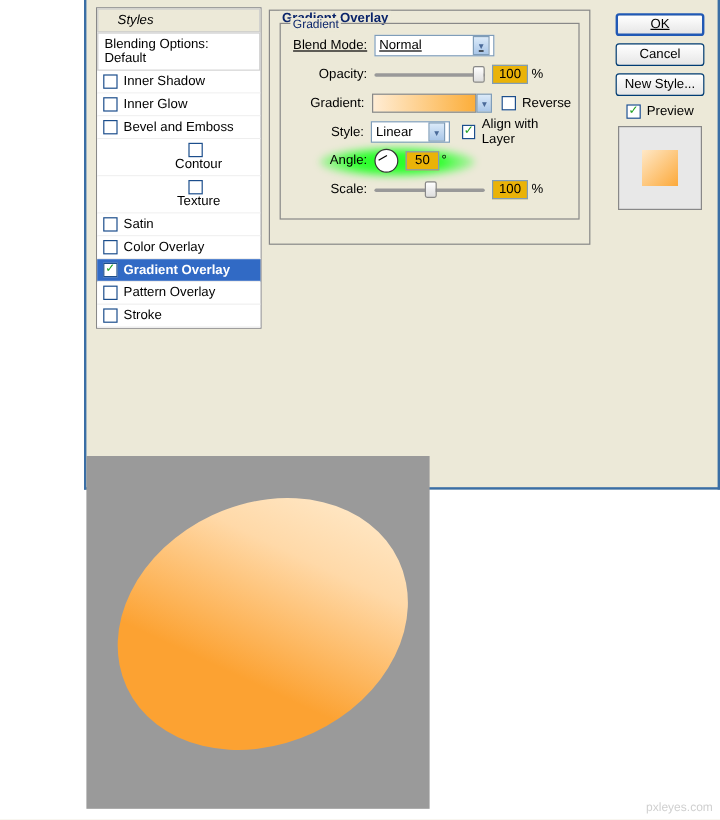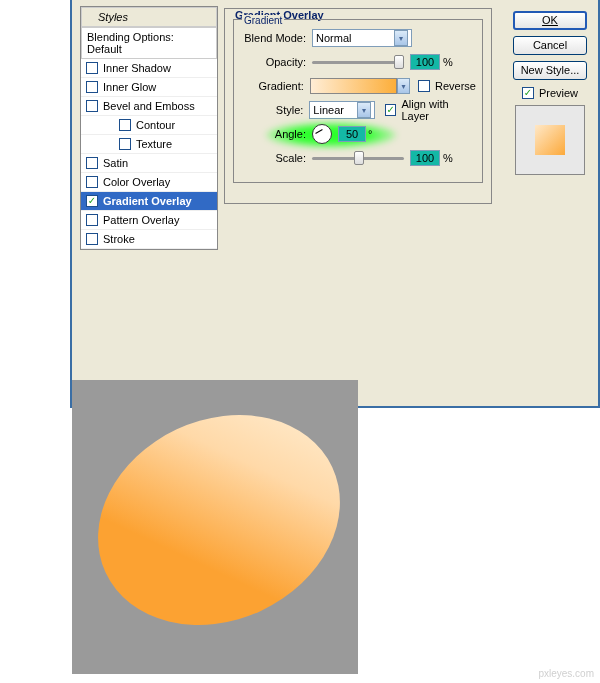--- a/index.html
+++ b/index.html
@@ -3,33 +3,33 @@
   <meta charset="utf-8">
   <style>
     * { box-sizing: border-box; margin: 0; padding: 0; font-family: Tahoma, Arial, sans-serif; font-size: 11px; }
     body { background: #fff; width: 600px; height: 683px; position: relative; }
     .dialog { position: absolute; left: 70px; top: 0; width: 530px; height: 408px; background: #ece9d8; border: 2px solid #3a6ea5; border-top: none; }
     .left-panel { position: absolute; left: 8px; top: 6px; width: 138px; background: #fff; border: 1px solid #888; }
     .panel-header { background: #ece9d8; border: 1px solid #ccc; padding: 3px 16px; font-size: 11px; font-style: italic; }
     .panel-subheader { background: #fff; border: 1px solid #ccc; padding: 3px 5px; font-size: 11px; }
     .style-item { display: flex; align-items: center; padding: 3px 5px; border-bottom: 1px solid #eee; background: #fff; }
     .style-item.selected { background: #316ac5; color: #fff; }
-    .style-item.sub { padding-left: 38px; }
+    .style-item.sub { padding-left: 38px; flex-direction: column; }
     .cb { width: 12px; height: 12px; border: 1px solid #1c4e8c; background: #fff; margin-right: 5px; display: inline-flex; align-items: center; justify-content: center; }
     .cb.checked::after { content: "✓"; color: #21a121; font-size: 10px; line-height: 1; }
     .gradient-panel { position: absolute; left: 152px; top: 8px; width: 268px; height: 196px; border: 1px solid #888; padding: 2px 8px 8px 8px; }
     .fieldset-label { color: #0a246a; font-weight: bold; position: relative; top: -2px; background: #ece9d8; padding: 0 2px; display: inline-block; }
     .inner-fieldset { border: 1px solid #888; margin-top: -4px; padding: 6px 6px 10px 6px; }
     .row { display: flex; align-items: center; margin: 4px 0; height: 20px; }
     .row-label { width: 66px; text-align: right; margin-right: 6px; }
     .select { height: 18px; border: 1px solid #7f9db9; background: #fff; display: inline-flex; align-items: center; padding: 0 3px; font-size: 11px; }
     .select-arrow { width: 14px; height: 16px; background: linear-gradient(#dbeaf9, #a9c6e8); border: 1px solid #7f9db9; margin-left: 3px; display: inline-flex; align-items: center; justify-content: center; font-size: 8px; color: #4a6a99; }
     .slider-track { height: 3px; background: #999; position: relative; border-radius: 2px; }
     .slider-thumb { width: 10px; height: 14px; background: linear-gradient(#fff,#ddd); border: 1px solid #888; border-radius: 2px; position: absolute; top: -6px; }
-    .num-input { width: 30px; height: 16px; border: 1px solid #7f9db9; background: #14b8a6; text-align: center; font-size: 11px; margin-left: 6px; }
+    .num-input { width: 30px; height: 16px; border: 1px solid #7f9db9; background: #eab308; text-align: center; font-size: 11px; margin-left: 6px; }
     .gradient-swatch { width: 90px; height: 16px; background: linear-gradient(90deg, #ffedd5, #fcae3a); border: 1px solid #888; }
     .swatch-arrow { width: 14px; height: 16px; background: linear-gradient(#dbeaf9,#a9c6e8); border: 1px solid #7f9db9; display: inline-flex; align-items: center; justify-content: center; font-size: 8px; color: #4a6a99; }
     .angle-glow { position: absolute; background: radial-gradient(ellipse at center, #2cff2c 0%, #2cff2c 40%, rgba(44,255,44,0) 80%); border-radius: 50%; filter: blur(3px); }
     .angle-dial { width: 20px; height: 20px; border: 1px solid #333; border-radius: 50%; background: #fff; position: relative; }
     .angle-dial::after { content: ""; position: absolute; width: 8px; height: 1px; background: #000; left: 2px; top: 6px; transform: rotate(-30deg); }
     .btn { width: 74px; height: 19px; background: linear-gradient(#fff, #e6e6e6); border: 1px solid #003c74; border-radius: 3px; text-align: center; line-height: 17px; margin: 3px 0; font-size: 11px; }
     .btn.default { border: 2px solid #2159b5; line-height: 15px; text-decoration: underline; }
     .right-buttons { position: absolute; right: 8px; top: 8px; width: 80px; display: flex; flex-direction: column; align-items: center; }
     .preview-box { width: 70px; height: 70px; border: 1px solid #888; background: #e8e8e8; margin-top: 6px; display: flex; align-items: center; justify-content: center; }
     .preview-swatch { width: 30px; height: 30px; background: linear-gradient(135deg, #ffe8c7 0%, #fca93a 100%); }
@@ -86,21 +86,21 @@
         <span class="cb"></span>
         <span>Stroke</span>
       </div>
   </div>
 
   <div class="gradient-panel">
     <span class="fieldset-label">Gradient Overlay</span>
     <div class="inner-fieldset" style="position:relative;">
       <span class="fieldset-label" style="font-weight:normal; font-size:10px; position:relative; top:-12px; left:2px;">Gradient</span>
 
-      <div class="row" style="margin-top:-10px;">
+      <div class="row" style="margin-top:-10px;text-decoration:underline;">
         <span class="row-label">Blend Mode:</span>
         <span class="select" style="width:100px;">
           <span>Normal</span>
           <span style="flex:1"></span>
           <span class="select-arrow">▾</span>
         </span>
       </div>
 
       <div class="row">
         <span class="row-label">Opacity:</span>

